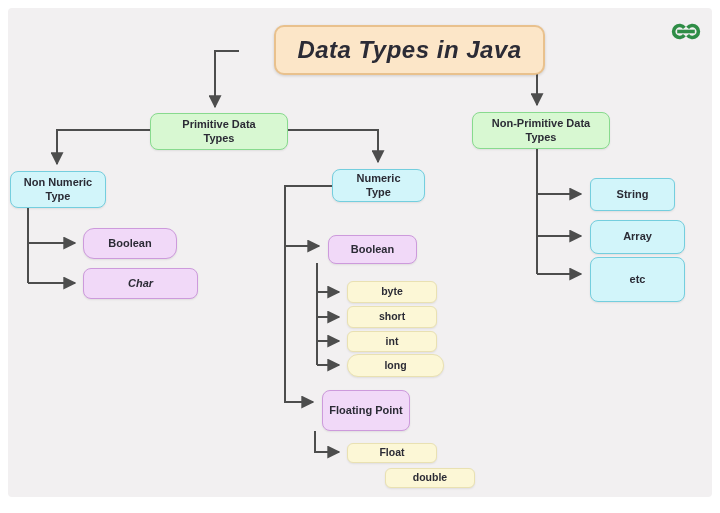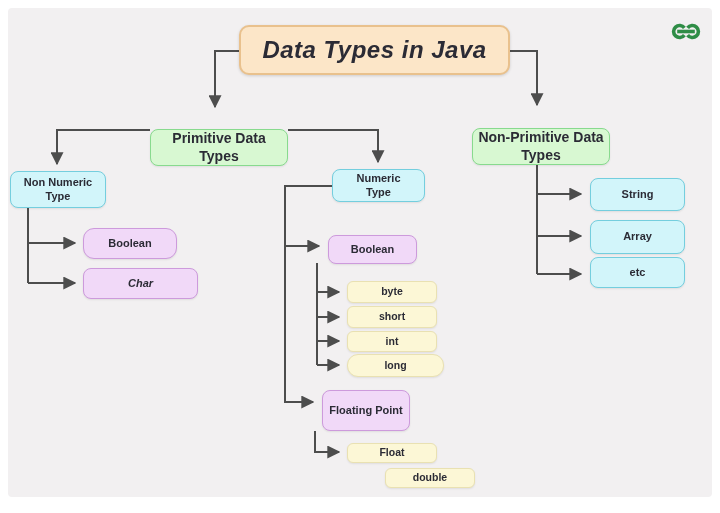--- a/index.html
+++ b/index.html
@@ -27,23 +27,23 @@
   .node{
     position:absolute;box-sizing:border-box;
     display:flex;align-items:center;justify-content:center;
     text-align:center;white-space:pre-line;
     color:var(--text);font-weight:bold;line-height:1.25;
     box-shadow:0 1px 2px rgba(0,0,0,.08);
   }
   .node.title{
     background:var(--title-fill);border:2px solid var(--title-border);
     border-radius:10px;font-size:24px;font-style:italic;font-weight:bold;
-    letter-spacing:.5px;box-shadow:0 1px 3px rgba(0,0,0,.15);
+    letter-spacing:.5px;box-shadow:0 1px 3px rgba(0,0,0,.15);margin-left:35px;
   }
-  .node.green{background:var(--green-fill);border:1.5px solid var(--green-border);border-radius:8px;font-size:14px;margin-top:16px;}
+  .node.green{background:var(--green-fill);border:1.5px solid var(--green-border);border-radius:8px;font-size:11px;}
   .node.cyan{background:var(--cyan-fill);border:1.5px solid var(--cyan-border);border-radius:8px;font-size:11px;text-align:center;}
   .node.purple{background:var(--purple-fill);border:1.5px solid var(--purple-border);border-radius:8px;font-size:11px;}
   .node.yellow{background:var(--yellow-fill);border:1.5px solid var(--yellow-border);border-radius:6px;font-size:10.5px;}
   .logo{position:absolute;left:666px;top:21px;width:40px;height:21px;}
   .logo path{stroke:var(--logo-green);stroke-width:9;fill:none;}
 </style>
 </head>
 <body>
 
 <div class="panel"></div>
@@ -120,23 +120,23 @@
 <div class="node yellow" style="left:347px;top:331px;width:90px;height:21px;">int</div>
 
 <div class="node yellow" style="left:347px;top:354px;width:97px;height:23px;border-radius:11px;">long</div>
 
 <div class="node purple" style="left:322px;top:390px;width:88px;height:41px;">Floating Point</div>
 
 <div class="node yellow" style="left:347px;top:443px;width:90px;height:20px;">Float</div>
 
 <div class="node yellow" style="left:347px;top:468px;width:90px;height:20px;margin-left:38px;">double</div>
 
-<div class="node cyan" style="left:590px;top:178px;width:95px;height:33px;">String</div>
+<div class="node cyan" style="left:590px;top:178px;width:85px;height:33px;border-radius:6px;">String</div>
 
 <div class="node cyan" style="left:590px;top:220px;width:95px;height:34px;">Array</div>
 
-<div class="node cyan" style="left:590px;top:257px;width:95px;height:31px;">etc</div>
+<div class="node cyan" style="left:590px;top:257px;width:95px;height:45px;">etc</div>
 
 <svg class="logo" viewBox="0 0 100 52" xmlns="http://www.w3.org/2000/svg">
   <path d="M46,17 A15,15 0 1 0 46,35"></path>
   <path d="M54,17 A15,15 0 1 1 54,35"></path>
   <path d="M28,26 H72"></path>
 </svg>
 
 </body></html>

